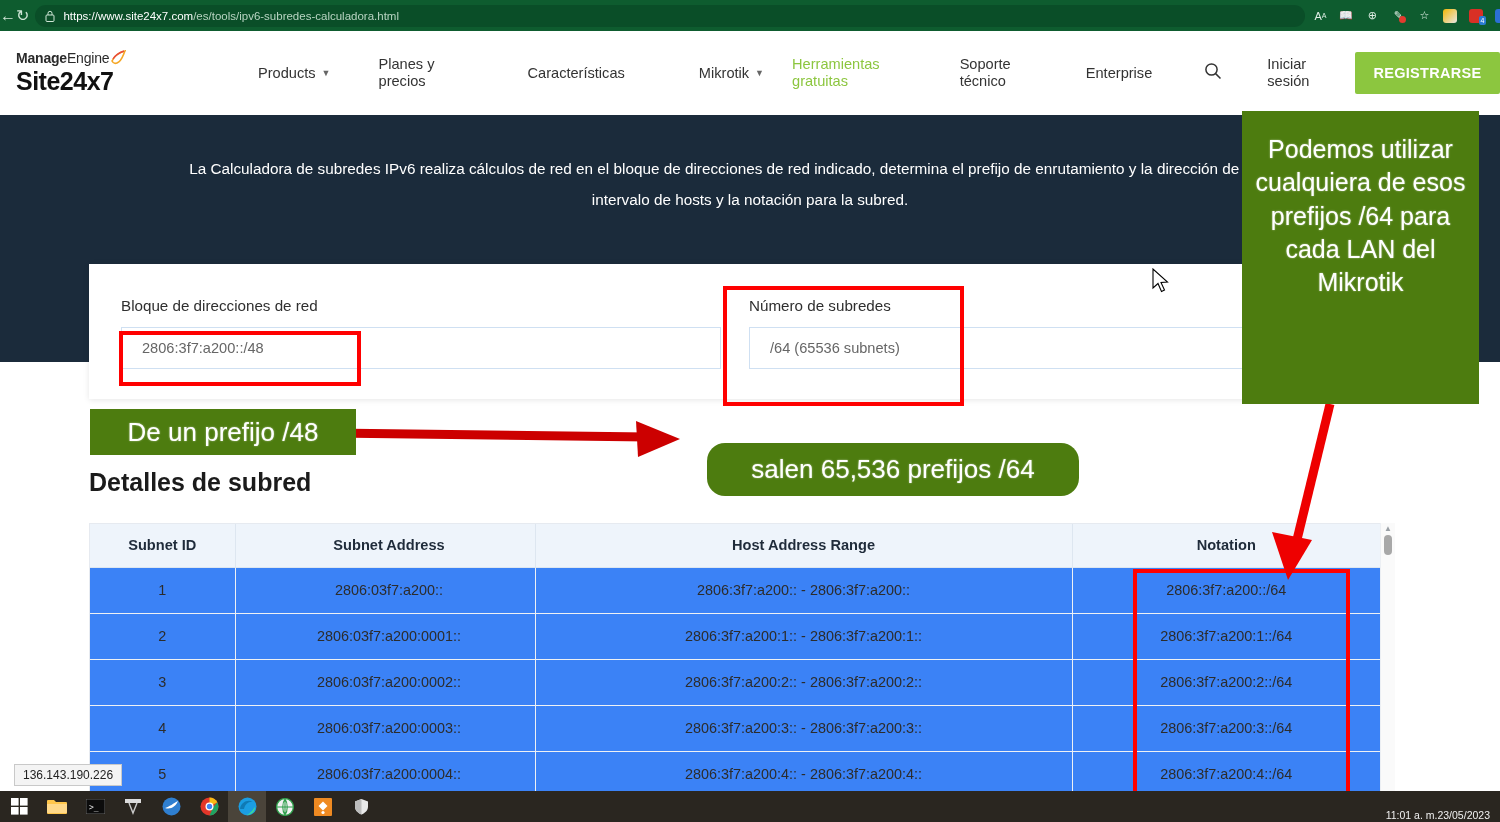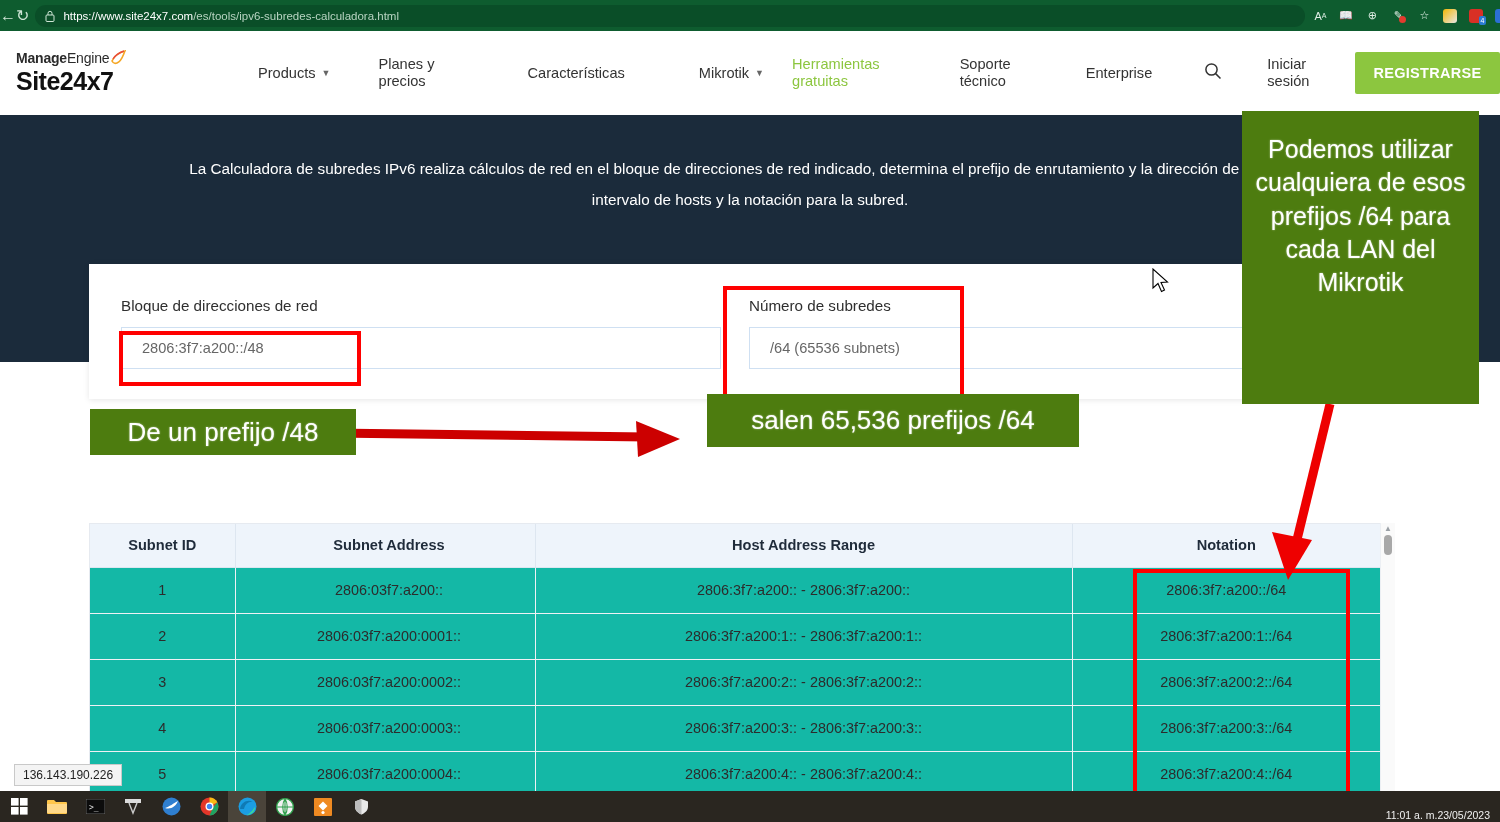--- a/index.html
+++ b/index.html
@@ -96,21 +96,21 @@
   #field-network { left: 32px; width: 600px; }
   #field-subnets { left: 660px; width: 600px; }
 
   
   .section-title {
     position: absolute; top: 468px; left: 89px;
     font-size: 25px; font-weight: bold; color: #1b1b1b;
   }
   .table-wrap {
     position: absolute; top: 523px; left: 89px; width: 1306px; height: 272px;
-    background: #14b8a6; border: 1px solid #e6eaf0; overflow: hidden;
+    background: #3b82f6; border: 1px solid #e6eaf0; overflow: hidden;
   }
   table { width: 1290px; border-collapse: collapse; table-layout: fixed; }
   thead th {
     background: #eef4fb; color: #1f2b3a; font-size: 14.6px; font-weight: bold;
     height: 43px; border-right: 1px solid #dde6f0; border-bottom: 1px solid #dde6f0;
   }
   tbody td {
     height: 46px; font-size: 14.4px; color: #2c2c2c; text-align: center;
     border-right: 1px solid #eef1f5; border-bottom: 1px solid #eef1f5;
   }
@@ -138,21 +138,21 @@
   #ann-rect-notation { left: 1133px; top: 569px; width: 217px; height: 239px; }
 
   .red-label {
     position: absolute; background: #4d7c0f; color: #ffffff;
     display: flex; align-items: center; justify-content: center;
     text-align: center; font-size: 26px; line-height: 1.18;
     text-shadow: 0 0 2px rgba(255,255,255,0.55);
     margin-left: 26px;
   }
   #ann-prefix48 { left: 64px; top: 409px; width: 266px; height: 46px; }
-  #ann-prefix64 { left: 681px; top: 394px; width: 372px; height: 53px; }
+  #ann-prefix64 { left: 681px; top: 443px; width: 372px; height: 53px; border-radius: 18px; }
   #ann-mikrotik {
     left: 1216px; top: 111px; width: 237px; height: 293px;
     font-size: 25px; line-height: 1.33; align-items: flex-start; padding-top: 22px;
   }
 
   .arrow-svg { position: absolute; left: 0; top: 0; width: 1500px; height: 822px; pointer-events: none; }
 
   
   .cursor { position: absolute; left: 1152px; top: 268px; width: 18px; height: 26px; }
 
@@ -276,20 +276,21 @@
     <div class="field" id="field-network">
       <div class="field-label">Bloque de direcciones de red</div>
       <div class="field-input" placeholder="2806:3f7:a200::/48">2806:3f7:a200::/48</div>
     </div>
     <div class="field" id="field-subnets">
       <div class="field-label">Número de subredes</div>
       <div class="field-input" placeholder="/64 (65536 subnets)">/64 (65536 subnets)</div>
     </div>
   </div>
 
+  <div class="section-title">Detalles de subred</div>
 
   <div class="table-wrap">
     <table>
       <thead>
         <tr>
           <th class="col-id">Subnet ID</th>
           <th class="col-addr">Subnet Address</th>
           <th class="col-range">Host Address Range</th>
           <th class="col-not">Notation</th>
         </tr>

